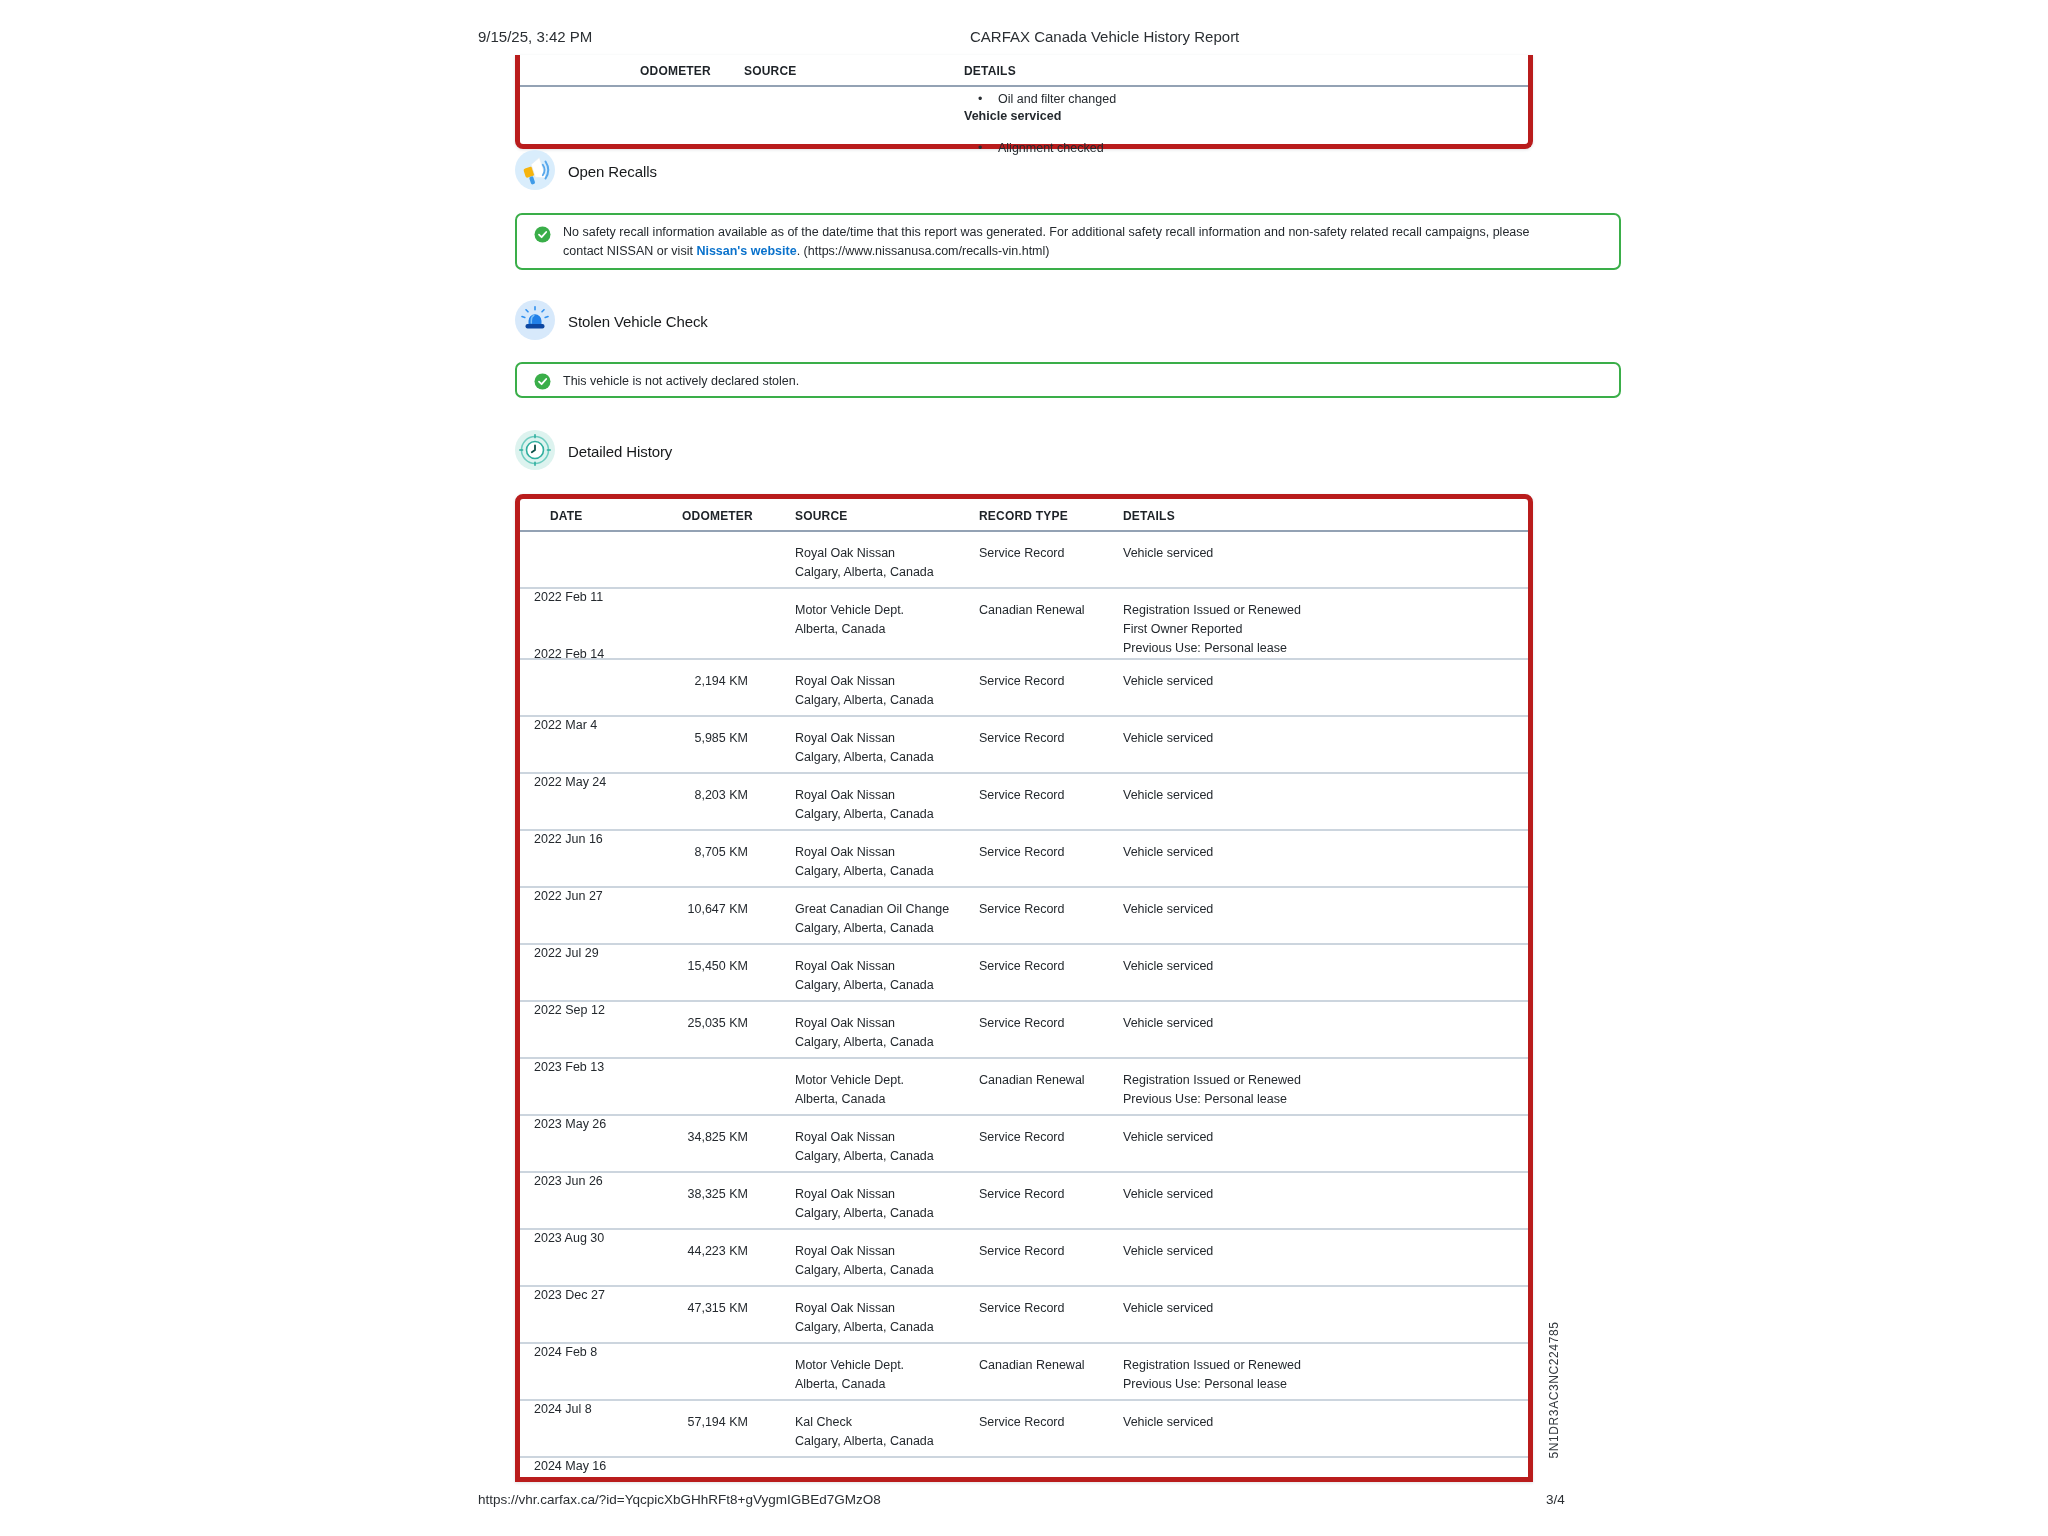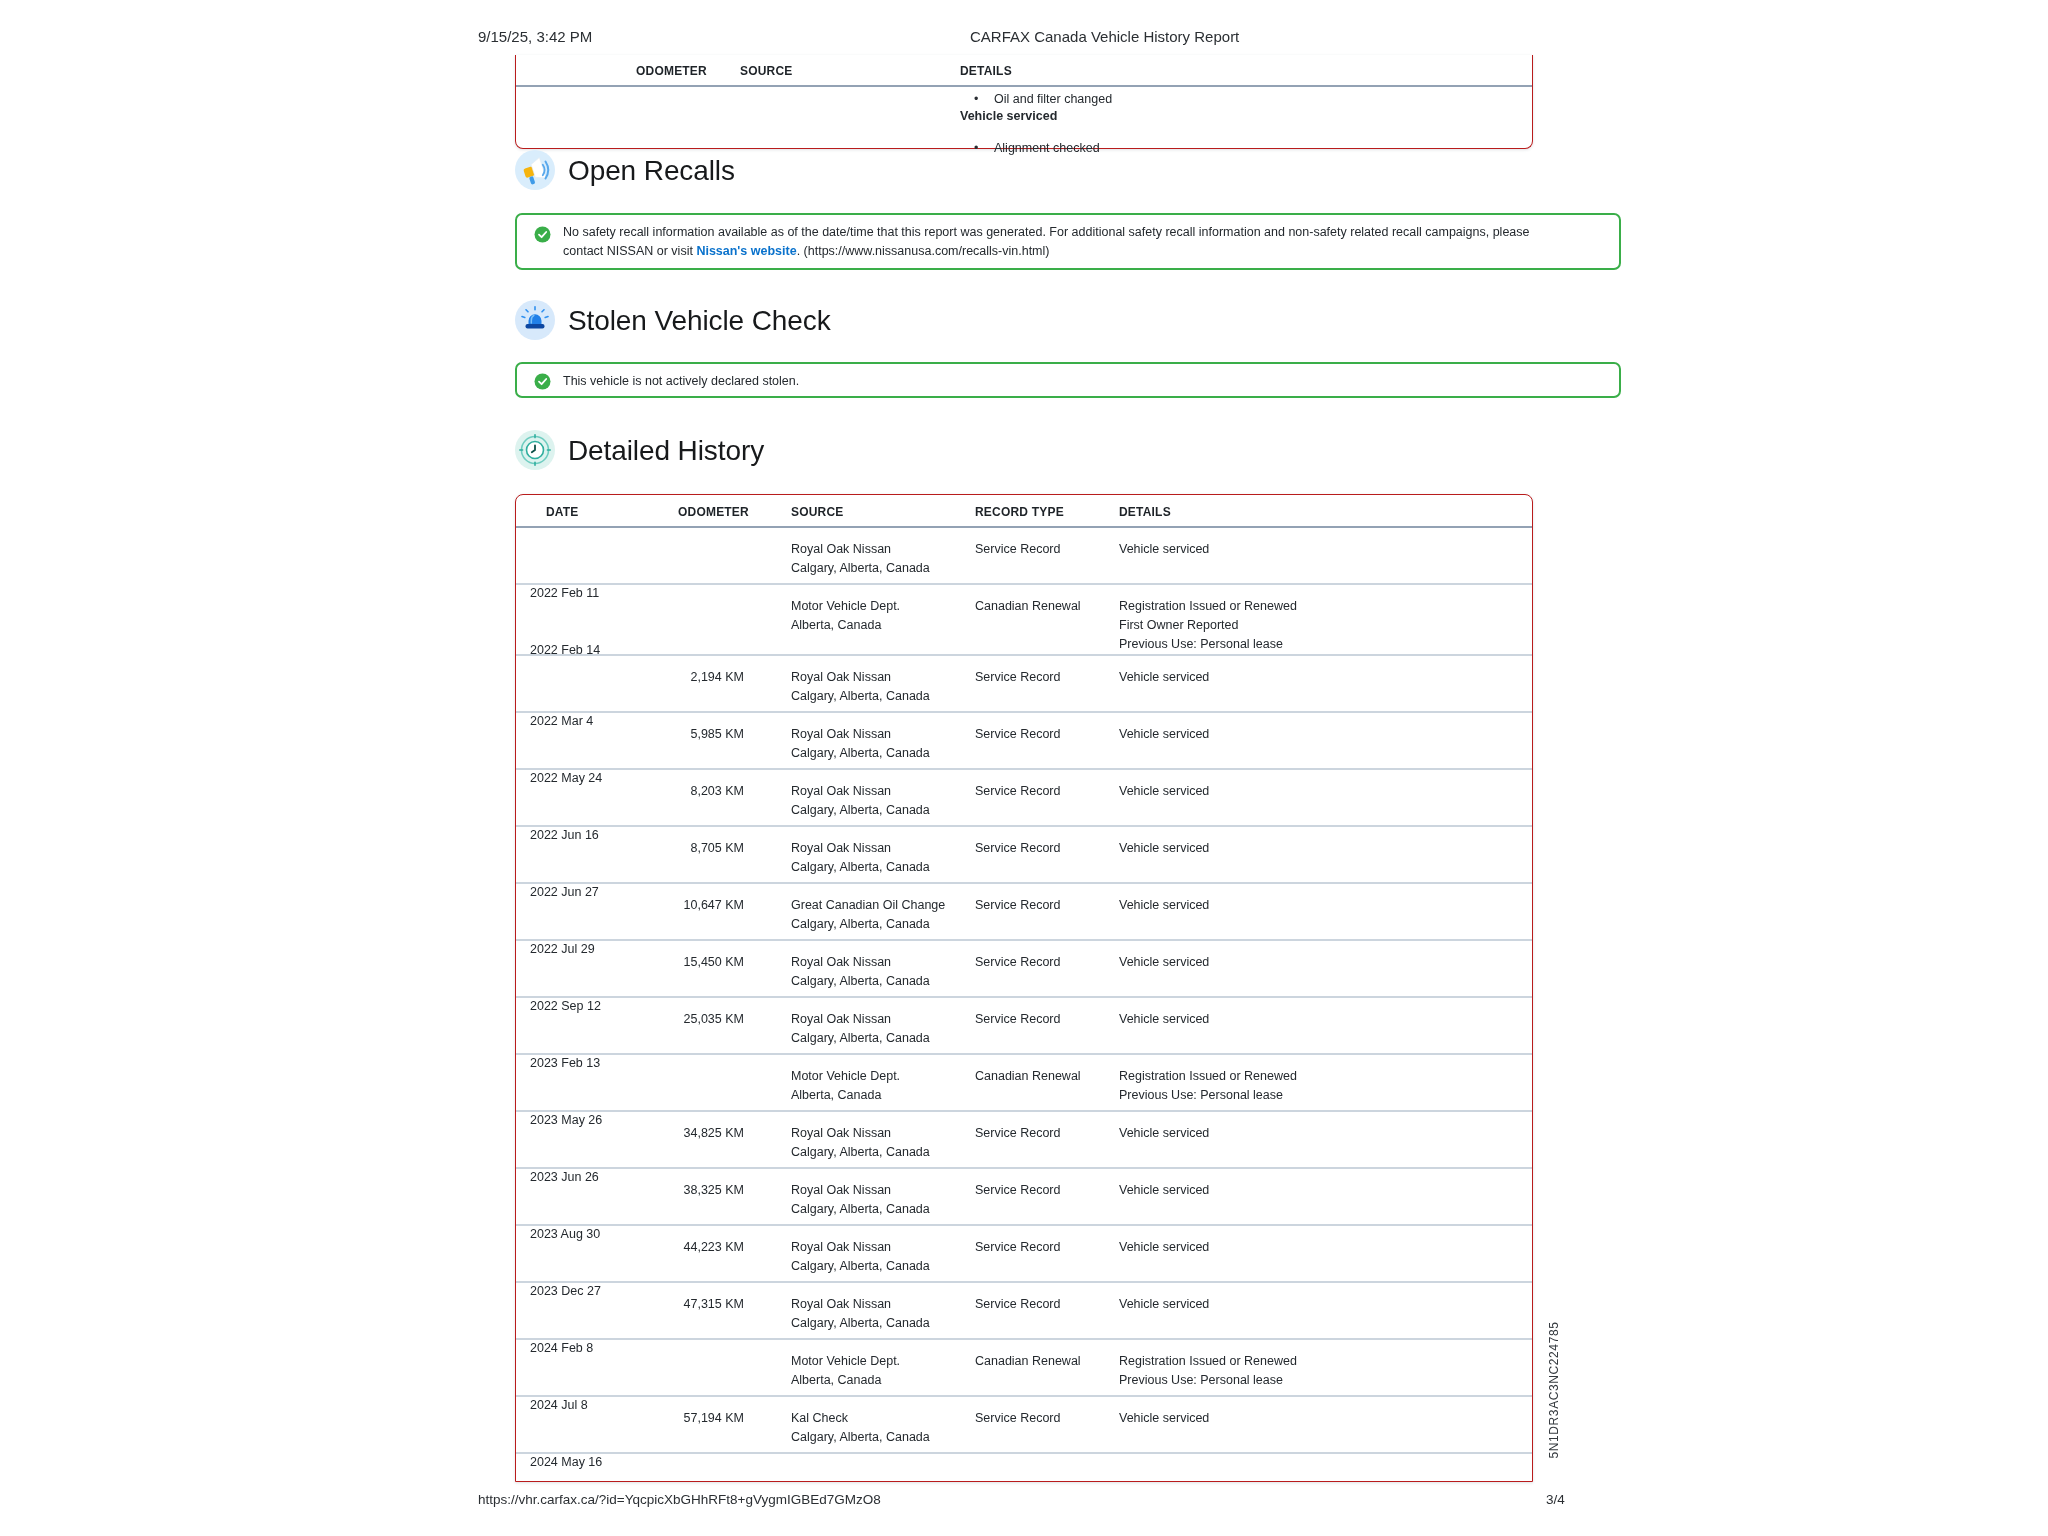--- a/index.html
+++ b/index.html
@@ -18,35 +18,35 @@
   #ftr-page{left:1546px;top:1492px;font-size:13.5px;}
   
   #vin-vertical{
     left:1484px;top:1383px;width:140px;height:14px;
     transform:rotate(-90deg);
     font-size:12px;color:#33383d;letter-spacing:.6px;text-align:center;white-space:nowrap;
   }
   
   .card{
     left:515px;width:1018px;box-sizing:border-box;background:#fff;
-    border:1px solid #b91c1c;box-shadow:0 1px 3px rgba(40,60,80,.14);
+    border:5px solid #b91c1c;box-shadow:0 1px 3px rgba(40,60,80,.14);
   }
   #continuation-table{top:55px;height:94px;border-top:none;border-radius:0 0 8px 8px;}
   .col-head{position:absolute;top:0;font-size:12px;font-weight:bold;color:#1e2328;letter-spacing:.2px;white-space:nowrap;}
   .ct-head{position:relative;height:30px;border-bottom:2px solid #93a2b4;}
   .ct-head .col-head{top:9px;}
   .ct-h0{left:120px;} .ct-h1{left:224px;} .ct-h2{left:444px;}
   .ct-body{position:relative;height:61px;}
   .ct-line{position:absolute;left:444px;width:540px;line-height:15px;white-space:nowrap;}
   .ct-line.l1{top:5px;} .ct-line.l2{top:22px;font-weight:bold;} .ct-line.l3{top:39px;}
   .bullet{padding-left:34px;position:relative;}
   .bullet::before{content:"•";position:absolute;left:14px;top:0;color:#2a2e33;}
   
   .section-head{left:515px;height:40px;display:flex;align-items:center;gap:13px;}
-  .section-title{font-size:28px;font-weight:500;color:#17191b;letter-spacing:-.1px;white-space:nowrap;}
+  .section-title{font-size:15px;font-weight:500;color:#17191b;letter-spacing:-.1px;white-space:nowrap;}
   #sec-recalls{top:151px;} #sec-stolen{top:301px;} #sec-history{top:431px;}
   
   .green-box{
     left:515px;width:1106px;box-sizing:border-box;background:#fff;
     border:2px solid #3aae49;border-radius:7px;
   }
   #recall-box{top:213px;height:57px;padding:8px 60px 8px 46px;line-height:19px;}
   #stolen-box{top:362px;height:36px;padding:8px 20px 8px 46px;line-height:19px;}
   .green-box .check{position:absolute;left:17px;top:11px;}
   #stolen-box .check{top:9px;}

